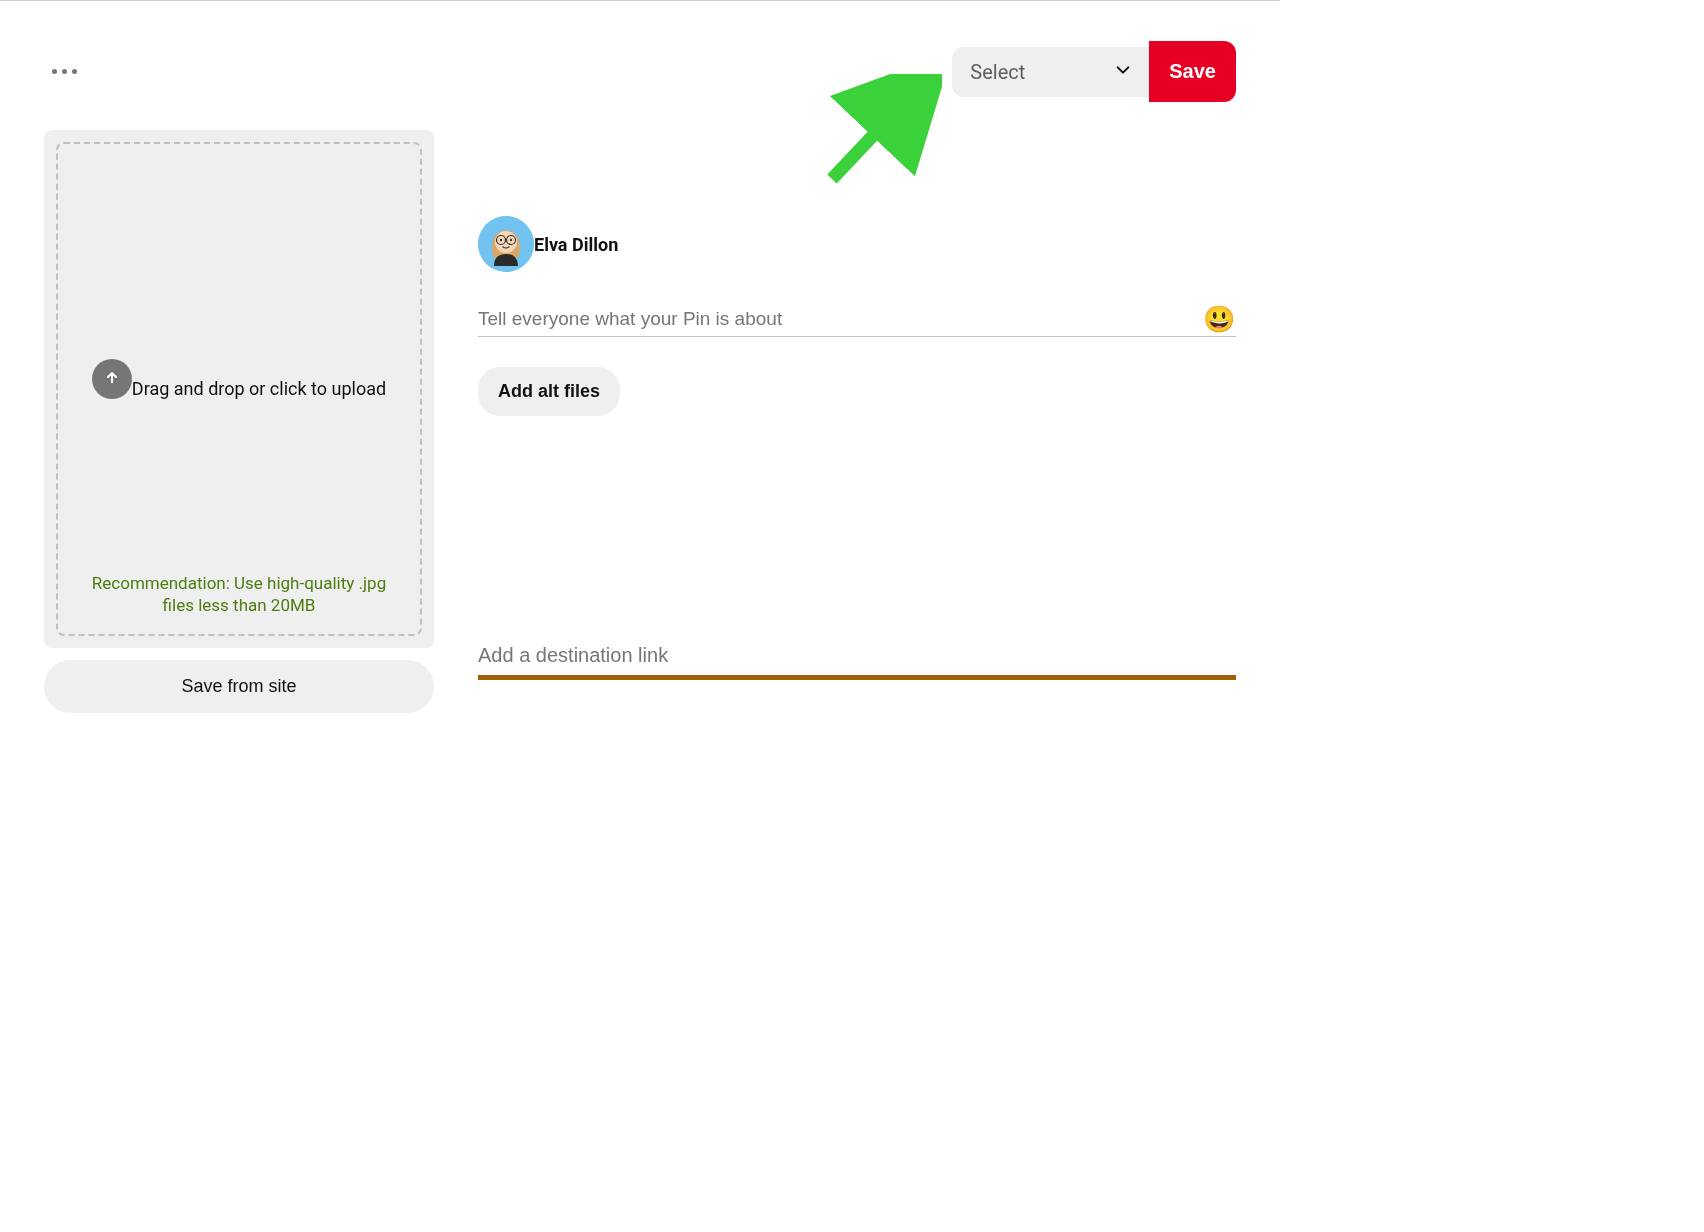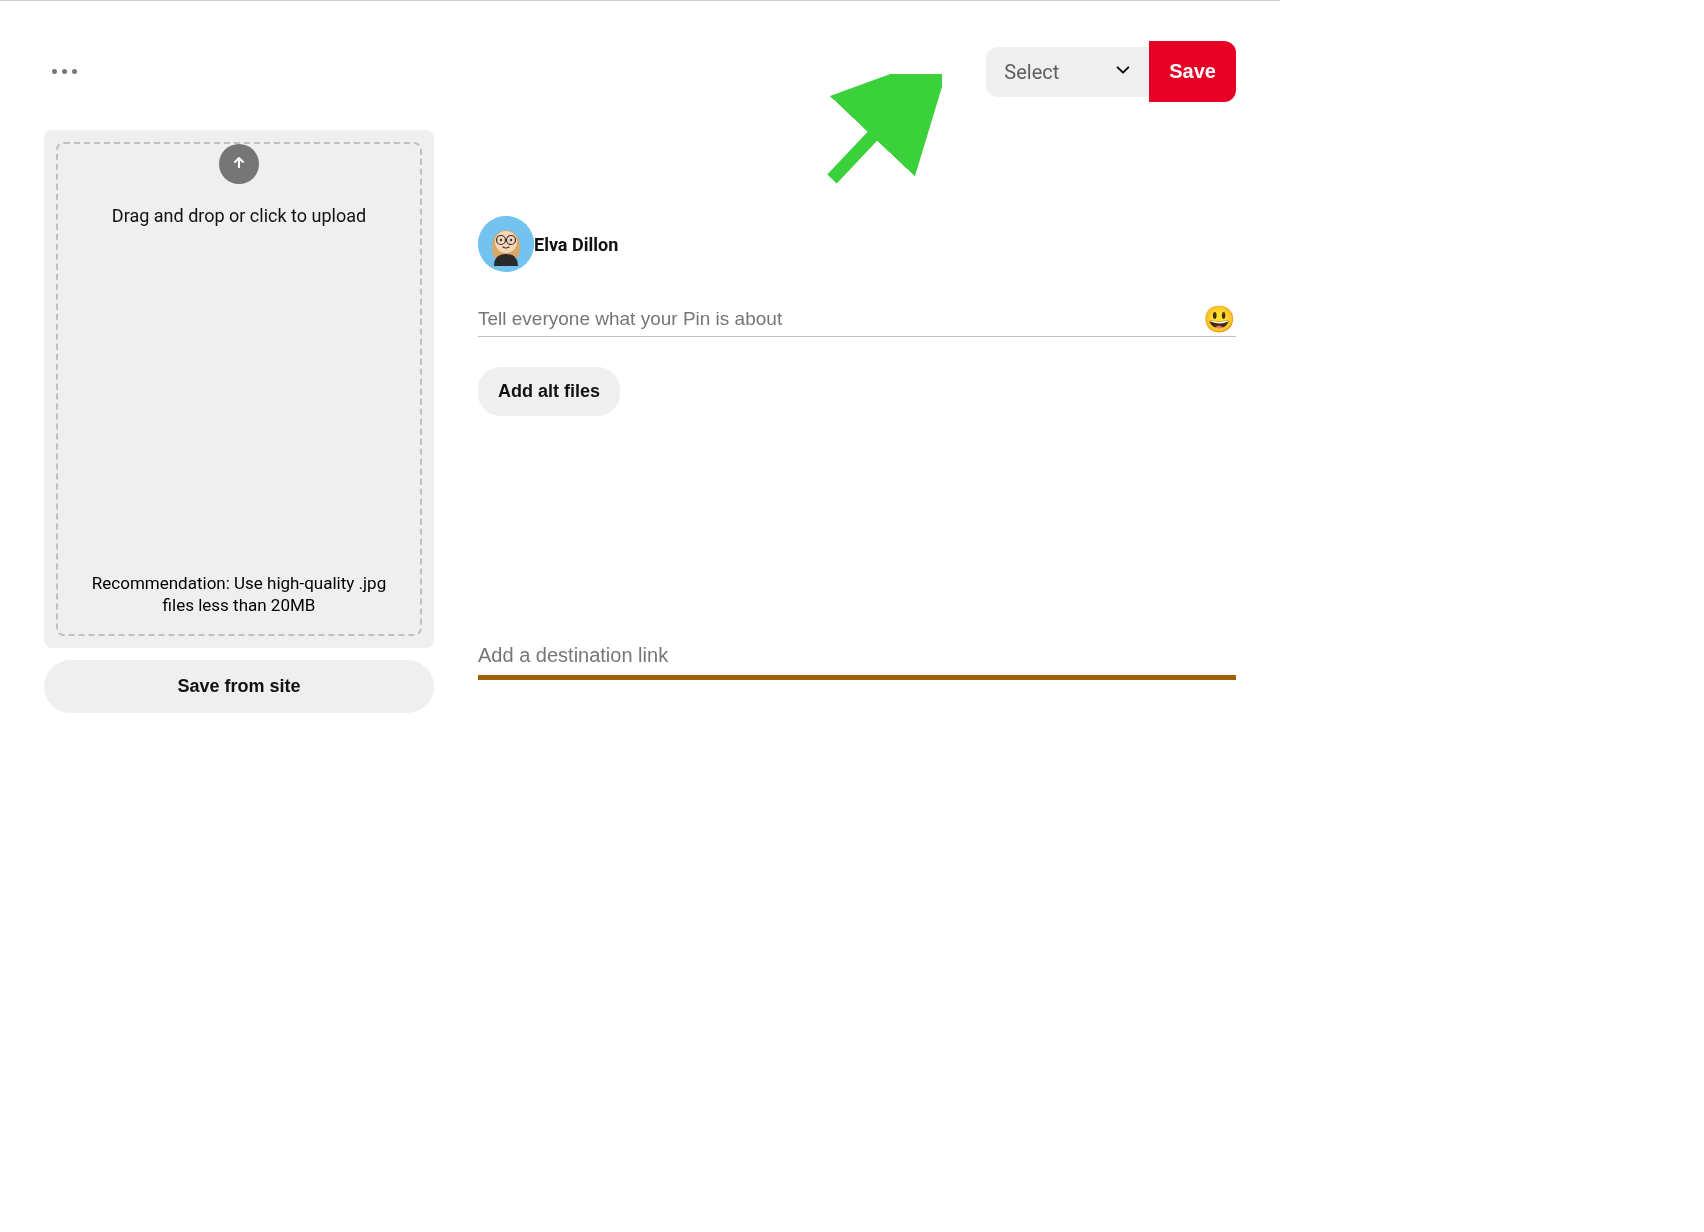--- a/index.html
+++ b/index.html
@@ -40,21 +40,21 @@
       background: #767676;
       border-radius: 50%;
     }
     .save-controls {
       display: flex;
       align-items: center;
     }
     .board-select {
       display: flex;
       align-items: center;
-      gap: 56px;
+      gap: 90px;
       background: #efefef;
       border-radius: 12px 0 0 12px;
       padding: 13px 18px;
       cursor: pointer;
     }
     .board-select-label {
       font-size: 20px;
       color: #5f5f5f;
     }
     .chevron-down {
@@ -85,22 +85,23 @@
       height: 518px;
       display: flex;
       align-items: stretch;
       cursor: pointer;
     }
     .upload-inner {
       border: 2px dashed #c0c0c0;
       border-radius: 8px;
       width: 100%;
       display: flex;
-      flex-direction: column;
-      align-items: center;
+      flex-direction: row;
+      align-items: center;
+      justify-content: center;
       position: relative;
       padding: 0 30px;
     }
     .upload-icon-circle {
       background: #767676;
       width: 40px;
       height: 40px;
       border-radius: 50%;
       display: flex;
       align-items: center;
@@ -115,33 +116,33 @@
       color: #111;
       text-align: center;
       line-height: 1.3;
     }
     .upload-recommendation {
       position: absolute;
       bottom: 18px;
       left: 20px;
       right: 20px;
       font-size: 17px;
-      color: #000000;
+      color: #4d7c0f;
       text-align: center;
       line-height: 1.3;
     }
     .save-from-site {
       margin-top: 12px;
       width: 100%;
       background: #efefef;
       border: none;
       border-radius: 28px;
       padding: 16px;
       font-size: 18px;
-      font-weight: 700;
+      font-weight: 400;
       color: #111;
       cursor: pointer;
     }
     .right-panel {
       flex: 1;
       padding-top: 50px;
     }
     .title-input {
       width: 100%;
       border: none;

